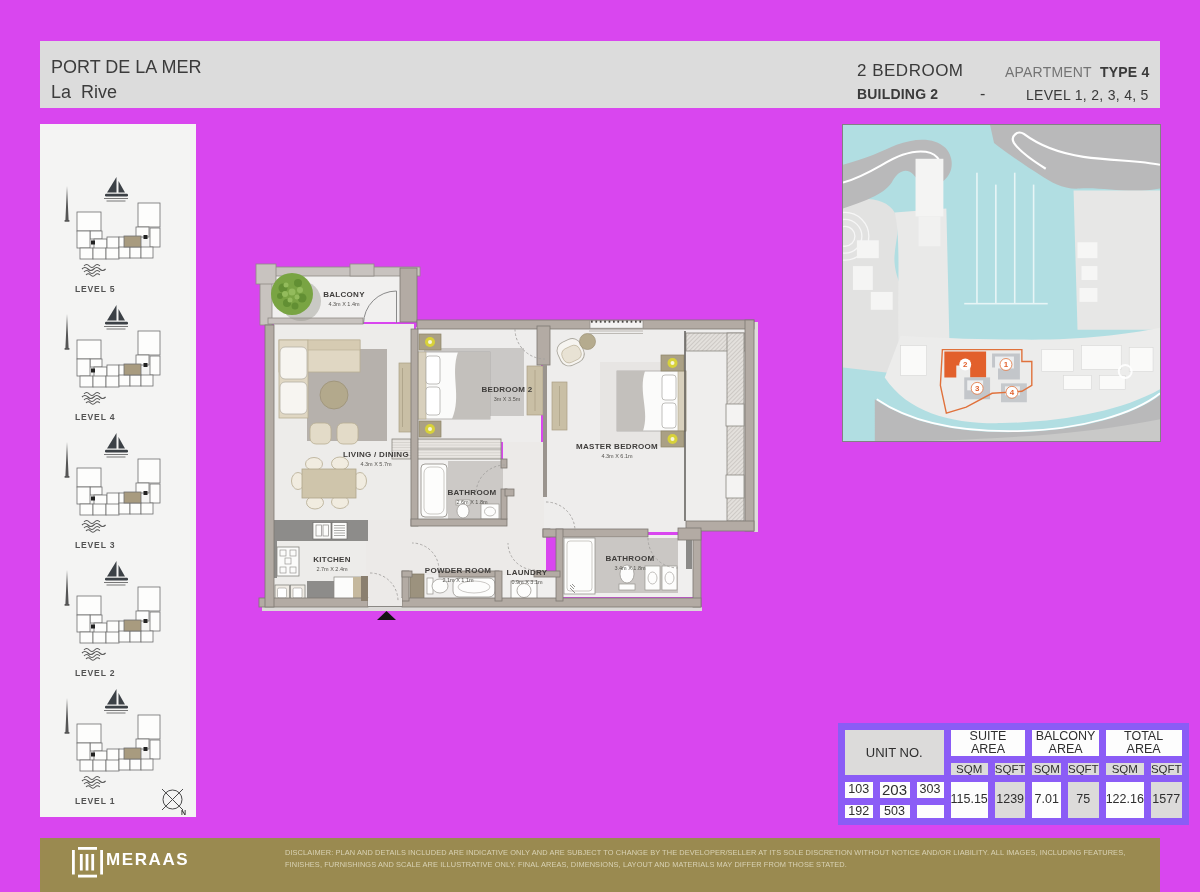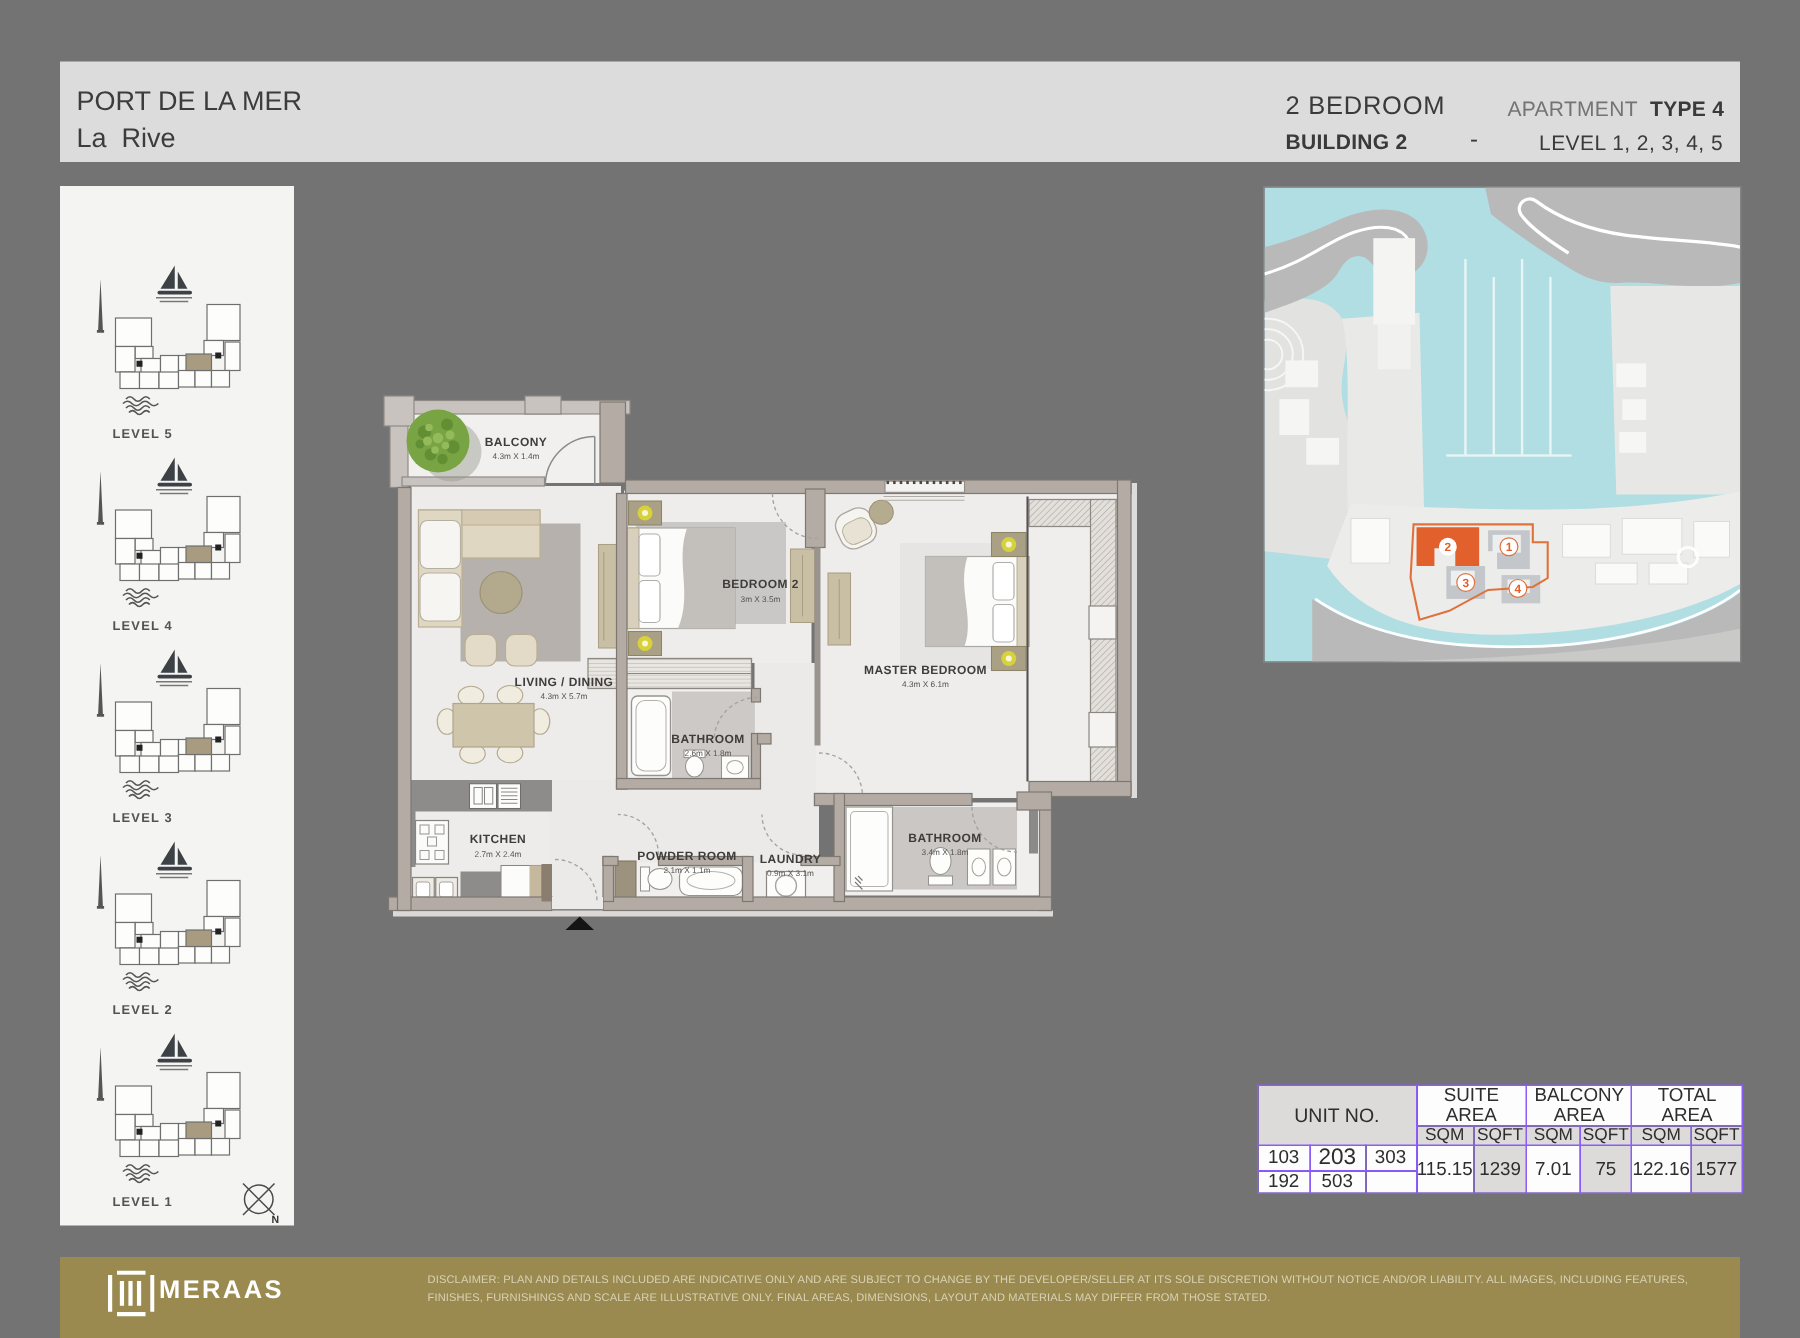--- a/index.html
+++ b/index.html
@@ -1,34 +1,34 @@
 <!DOCTYPE html>
 <html><head>
 <meta charset="utf-8">
 <style>
   html,body{margin:0;padding:0;background:#ffffff;}
   *{box-sizing:border-box;}
   body{font-family:"Liberation Sans", sans-serif;}
-  .page{position:relative;width:1200px;height:892px;background:#737373;overflow:hidden;}
+  .page{position:relative;width:1200px;height:892px;background:#d946ef;overflow:hidden;}
   .hdr{position:absolute;left:40px;top:41px;width:1120px;height:67px;background:#dcdcdc;}
   .hdr .t1{position:absolute;left:11px;top:16px;font-size:18px;letter-spacing:0px;color:#3c3c3c;font-weight:500;}
   .hdr .t2{position:absolute;left:11px;top:41px;font-size:18px;letter-spacing:0px;color:#3c3c3c;}
   .hdr .r1{position:absolute;left:817px;top:20px;font-size:17px;letter-spacing:0.5px;color:#3a3a3a;font-weight:400;}
   .hdr .r2{position:absolute;left:817px;top:45px;font-size:14px;letter-spacing:0.2px;color:#3a3a3a;font-weight:700;}
   .hdr .r3{position:absolute;left:965px;top:23px;font-size:14px;letter-spacing:0.2px;color:#747474;white-space:nowrap;}
   .hdr .r3 b{color:#3a3a3a;font-weight:700;}
   .hdr .dash{position:absolute;left:940px;top:44px;font-size:16px;color:#3a3a3a;}
   .hdr .r4{position:absolute;left:986px;top:46px;font-size:14px;letter-spacing:0.3px;color:#3a3a3a;white-space:nowrap;}
   .sidebar{position:absolute;left:40px;top:124px;width:156px;height:693px;background:#f4f4f3;}
   .footer{position:absolute;left:40px;top:838px;width:1120px;height:60px;background:#9a8a50;}
   .footer .brand{position:absolute;left:32px;top:9px;}
   .footer .mtext{position:absolute;left:66px;top:12px;font-size:17px;font-weight:700;color:#ffffff;letter-spacing:1.6px;}
   .footer .disc{position:absolute;left:245px;top:9px;font-size:7.4px;line-height:12px;color:#d9d2b4;letter-spacing:0.1px;white-space:nowrap;}
   table.area{position:absolute;left:838px;top:723px;border-collapse:collapse;table-layout:fixed;}
-  table.area td{border:1px solid #8b5cf6;text-align:center;padding:0;color:#2e2e2e;overflow:hidden;line-height:1.05;}
+  table.area td{border:7px solid #8b5cf6;text-align:center;padding:0;color:#2e2e2e;overflow:hidden;line-height:1.05;}
   .tg{background:#dcdbda;}
   .tw{background:#fdfdfd;}
 </style>
 </head>
 <body>
 <div class="page">
 
   <div class="hdr">
 
     <div class="t1">PORT DE LA MER</div>

